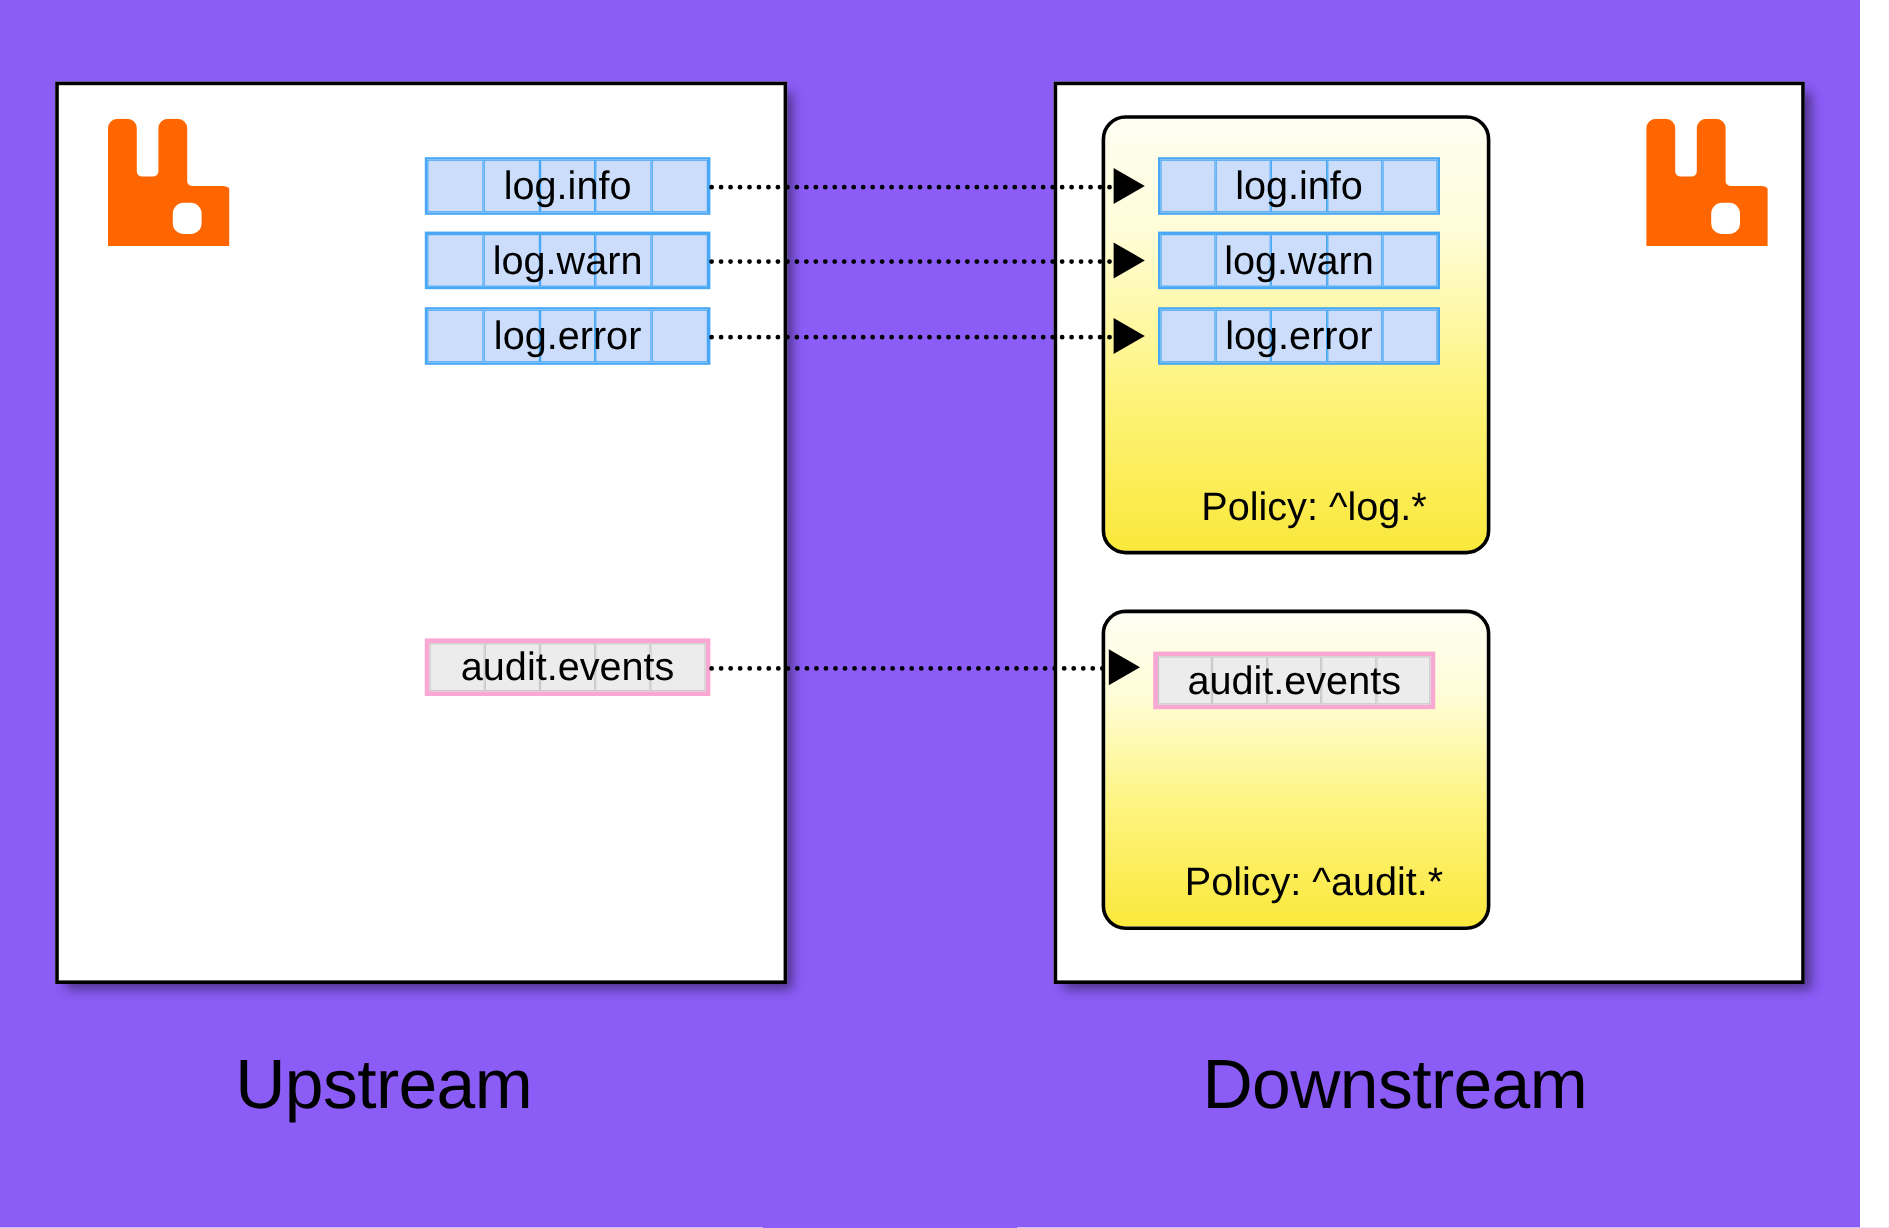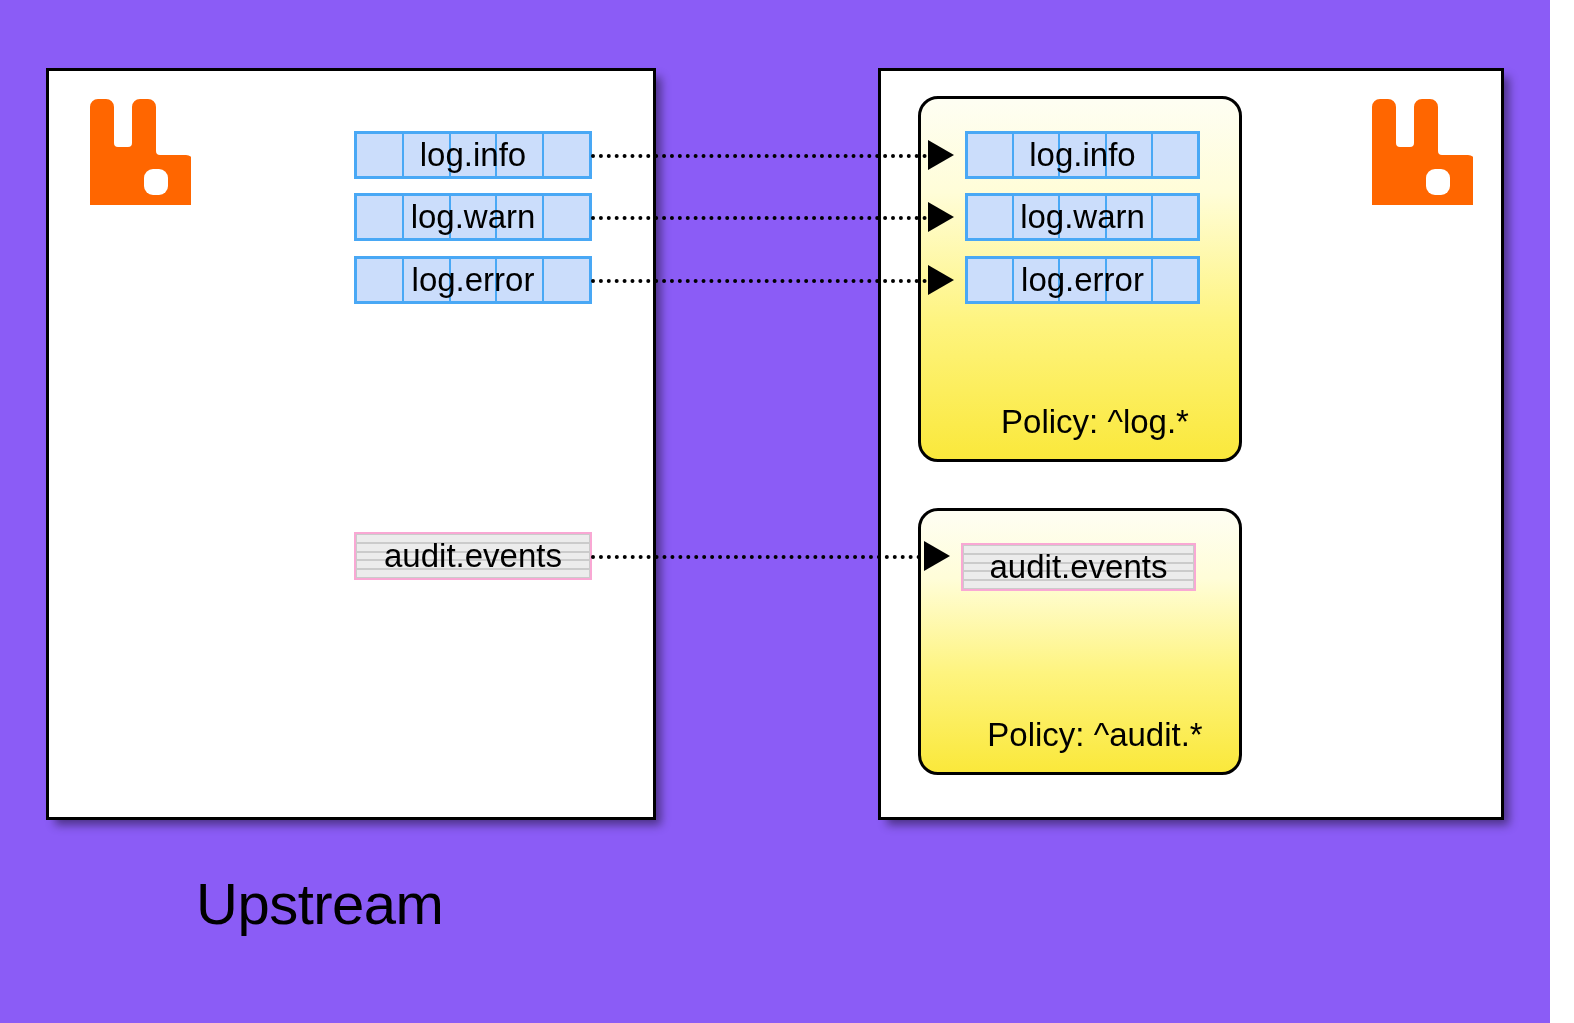--- a/index.html
+++ b/index.html
@@ -78,22 +78,21 @@
     pointer-events: none;
   }
   .queue.blue {
     border: 2px solid #49A8F5;
   }
   .queue.blue .cell {
     background: #CBDDFB;
     border-color: #49A8F5;
   }
   .queue.gray {
-    border: 2px solid #f9a8d4;
-    flex-direction: column;
+    border: 4px solid #f9a8d4;
   }
   .queue.gray .cell {
     background: #ECECEC;
     border-color: #CBCBCB;
   }
 
   
   #q-up-info   { left: 353px; top: 131px; width: 238px; }
   #q-up-warn   { left: 353px; top: 193px; width: 238px; }
   #q-up-error  { left: 353px; top: 256px; width: 238px; }
@@ -247,14 +246,15 @@
   <div class="link-line" id="link-warn"></div>
   <div class="link-line" id="link-error"></div>
   <div class="link-line" id="link-audit"></div>
 
   <div class="arrowhead" id="arrow-info"></div>
   <div class="arrowhead" id="arrow-warn"></div>
   <div class="arrowhead" id="arrow-error"></div>
   <div class="arrowhead" id="arrow-audit"></div>
 
   <div class="caption" id="caption-upstream">Upstream</div>
+  <div class="caption" id="caption-downstream">Downstream</div>
 
 </div>
 
 </body></html>

